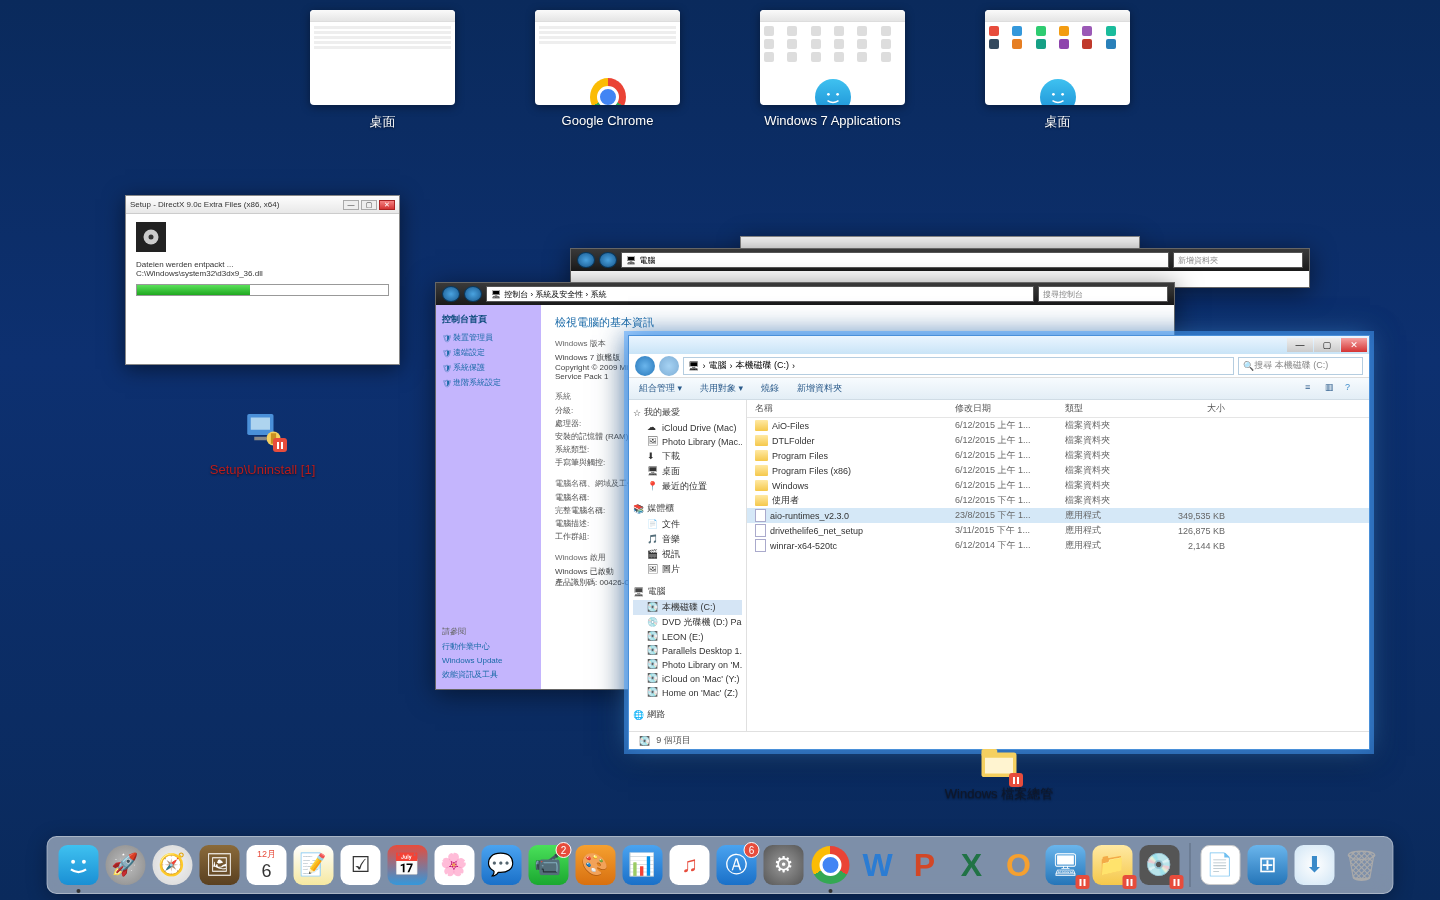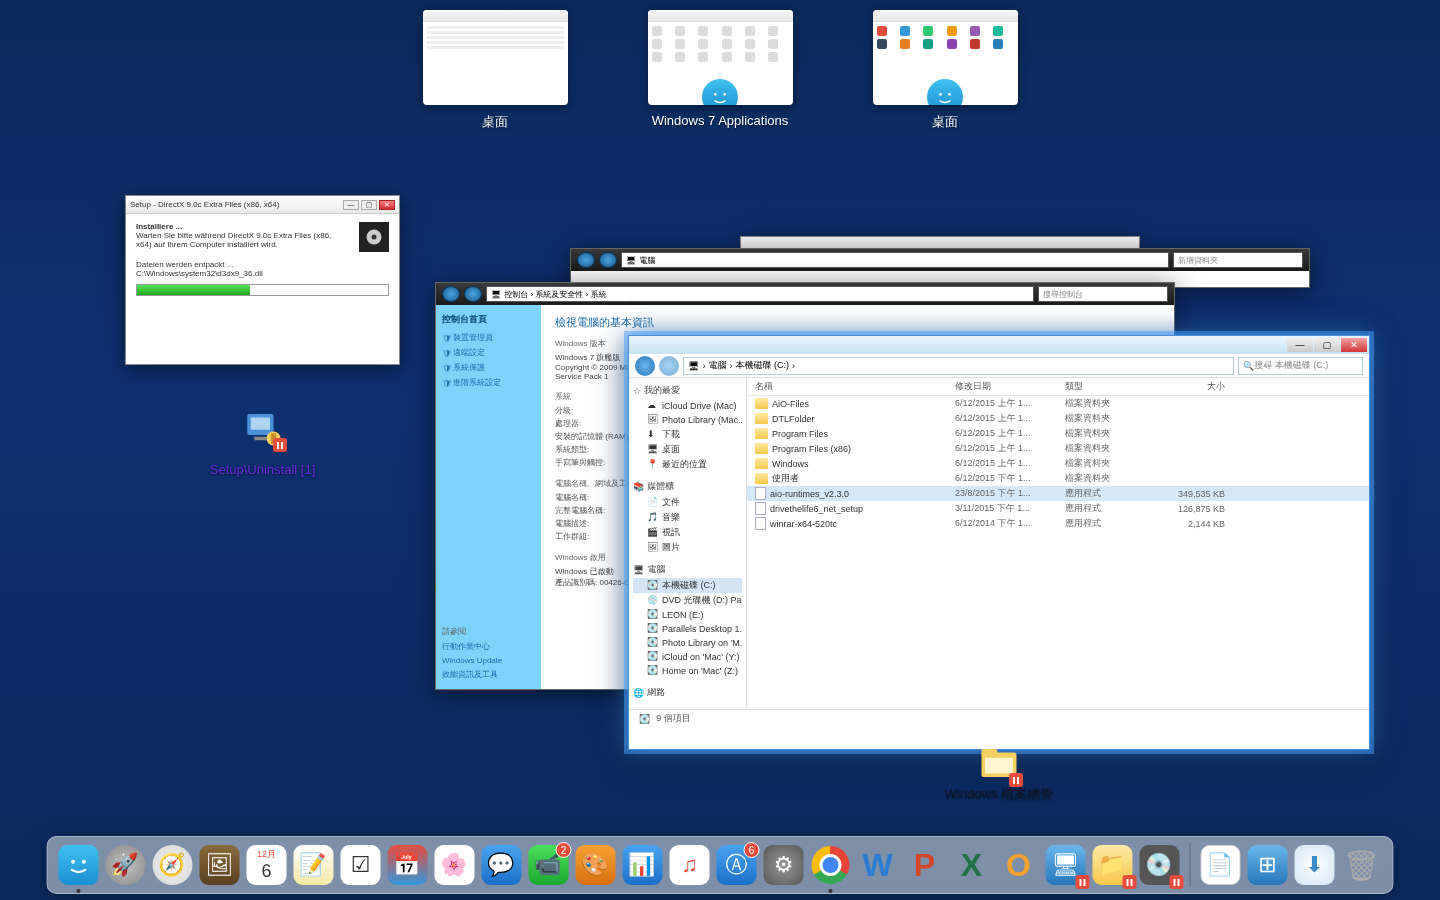--- a/index.html
+++ b/index.html
@@ -100,21 +100,21 @@
 .win-ctrl { display:flex; gap:2px; }
 .win-ctrl span { width:16px; height:10px; border:1px solid #aaa; background:#eee; display:inline-flex; align-items:center; justify-content:center; font-size:7px;}
 .win-ctrl span.close{ background:linear-gradient(#f58282,#d43434); color:#fff; border-color:#a22;}
 .setup-body { background:#fff; padding:8px 10px 20px; min-height:150px;}
 .setup-head { display:flex; justify-content:space-between; align-items:flex-start; margin-bottom:8px;}
 .setup-icon { width:30px; height:30px; background:#222; display:flex; align-items:center; justify-content:center; color:#fff;}
 .progress { height:12px; border:1px solid #999; background:#fff; margin:6px 0;}
 .progress-fill { height:100%; background:linear-gradient(#5ae05a,#1fa81f); width:45%;}
 .setup-foot { background:#f0f0f0; padding:6px 10px; display:flex; justify-content:space-between; align-items:center; border-top:1px solid #ccc;}
 .btn { border:1px solid #999; background:linear-gradient(#fdfdfd,#e4e4e4); padding:2px 10px; font-size:8px;}
-.cluster-label { color:#6d28d9; text-align:center; margin-top:55px; font-size:13px; text-shadow:0 1px 2px rgba(0,0,0,0.6);}
+.cluster-label { color:#b91c1c; text-align:center; margin-top:55px; font-size:13px; text-shadow:0 1px 2px rgba(0,0,0,0.6);}
 .cluster-icon { position:absolute; left:50%; transform:translateX(-50%); bottom:-42px; width:42px; height:42px;}
 
 
 .cp-window {
   position:absolute;
   top:282px; left:435px;
   width:740px; height:408px;
   background:#fff;
   border:1px solid #666;
   box-shadow:0 4px 25px rgba(0,0,0,0.5);
@@ -128,21 +128,21 @@
   background:#f5f5f5; border:1px solid #888; box-shadow:0 4px 25px rgba(0,0,0,0.4);
 }
 .win7-nav {
   height:22px; background:linear-gradient(#3a3a3a,#1a1a1a);
   display:flex; align-items:center; padding:0 6px; gap:4px;
 }
 .nav-btn { width:18px; height:16px; background:radial-gradient(#4aa3e0,#1a5a90); border-radius:50%; border:1px solid #0a3a60;}
 .addr { flex:1; height:16px; background:#fff; border:1px solid #555; font-size:8px; display:flex; align-items:center; padding:0 4px; gap:3px;}
 .search-nav { width:130px; height:16px; background:#fff; border:1px solid #555; font-size:8px; display:flex; align-items:center; padding:0 4px; color:#888;}
 .cp-body { display:flex; height:calc(100% - 22px);}
-.cp-side { width:105px; background:#7dd3fc; padding:8px 6px; font-size:8px; color:#1a6aa8;}
+.cp-side { width:105px; background:#c4b5fd; padding:8px 6px; font-size:8px; color:#1a6aa8;}
 .cp-side .hdr{ color:#0a4a7a; font-weight:bold; margin-bottom:6px; font-size:9px;}
 .cp-side div{ margin-bottom:4px; display:flex; align-items:center; gap:3px;}
 .cp-main { flex:1; padding:10px 14px; font-size:8px; color:#444;}
 .cp-main h3{ color:#1a6aa8; font-size:11px; font-weight:normal; margin-bottom:8px;}
 .cp-main .grp{ margin-bottom:10px;}
 .cp-main .grp-t{ color:#666; margin-bottom:3px;}
 .cp-main .row{ display:flex; margin-bottom:2px;}
 .cp-main .row .k{ width:90px; color:#555;}
 .bullet{ width:8px; height:8px; display:inline-block;}
 
@@ -253,20 +253,35 @@
           <div class="thumb-line"></div>
           <div class="thumb-line"></div>
           <div class="thumb-line"></div>
         </div>
       </div>
     <div class="label">桌面</div>
   </div>
   <div class="space-thumb">
     <div class="thumb">
         <div class="thumb-bar"></div>
+        <div class="thumb-body">
+          <div class="thumb-line"></div>
+          <div class="thumb-line"></div>
+          <div class="thumb-line"></div>
+          <div class="thumb-line"></div>
+        </div>
+      <div class="overlay-icon">
+          <div class="chrome-ring"></div>
+        </div>
+    </div>
+    <div class="label">Google Chrome</div>
+  </div>
+  <div class="space-thumb">
+    <div class="thumb">
+        <div class="thumb-bar"></div>
         <div class="thumb-grid">
           <span></span>
           <span></span>
           <span></span>
           <span></span>
           <span></span>
           <span></span>
           <span></span>
           <span></span>
           <span></span>
@@ -325,24 +340,20 @@
     <div class="win-title">
       <span>Setup - DirectX 9.0c Extra Files (x86, x64)</span>
       <div class="win-ctrl">
         <span>—</span>
         <span>▢</span>
         <span class="close">✕</span>
       </div>
     </div>
     <div class="setup-body">
       <div class="setup-head">
-        <div>
-          <div style="font-weight:bold">Installiere ...</div>
-          <div style="width:200px">Warten Sie bitte während DirectX 9.0c Extra Files (x86, x64) auf Ihrem Computer installiert wird.</div>
-        </div>
         <div class="setup-icon">
           <svg viewBox="0 0 24 24" width="20" height="20">
               <circle cx="12" cy="12" r="9" fill="#ccc"></circle>
               <circle cx="12" cy="12" r="3" fill="#333"></circle>
             </svg>
         </div>
       </div>
       <div>Dateien werden entpackt ...</div>
       <div>C:\Windows\system32\d3dx9_36.dll</div>
       <div class="progress">
@@ -473,20 +484,33 @@
     <div class="addr">
       <span>🖥</span>
         <span>›</span>
       <span>電腦</span>
         <span>›</span>
       <span>本機磁碟 (C:)</span>
         <span>›</span>
     </div>
     <div class="search">🔍 <span>搜尋 本機磁碟 (C:)</span></div>
   </div>
+  <div class="exp-toolbar">
+    <div class="left">
+      <span>組合管理 ▾</span>
+      <span>共用對象 ▾</span>
+      <span>燒錄</span>
+      <span>新增資料夾</span>
+    </div>
+    <div class="right">
+      <span class="ricon">≡</span>
+      <span class="ricon">▥</span>
+      <span class="ricon" style="color:#3a8ac9">?</span>
+    </div>
+  </div>
   <div class="exp-body">
     <div class="exp-side">
       <div class="sec">
         <div class="sec-h">
             <span>☆</span>
             <span>我的最愛</span>
           </div>
         <div class="item">
             <span class="ico">☁</span>
             <span>iCloud Drive (Mac)</span>

